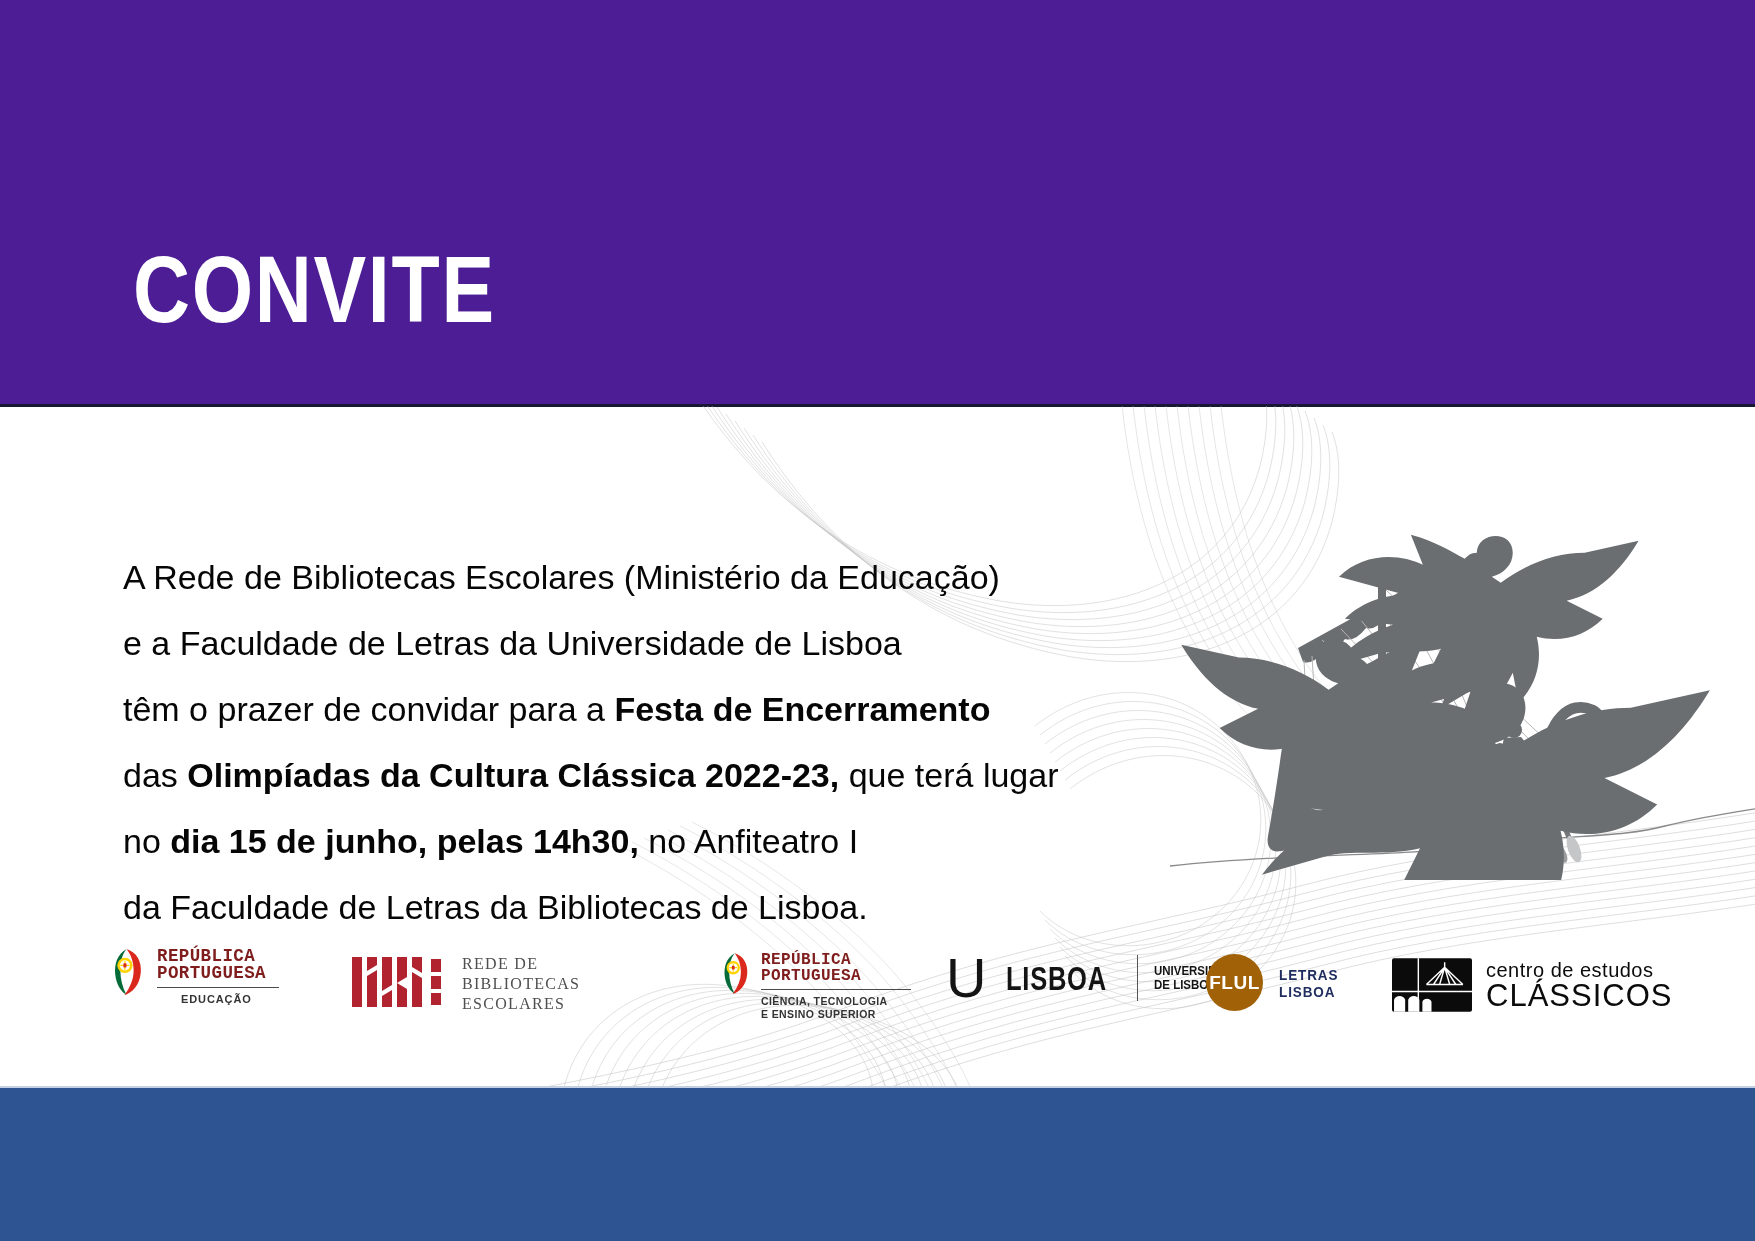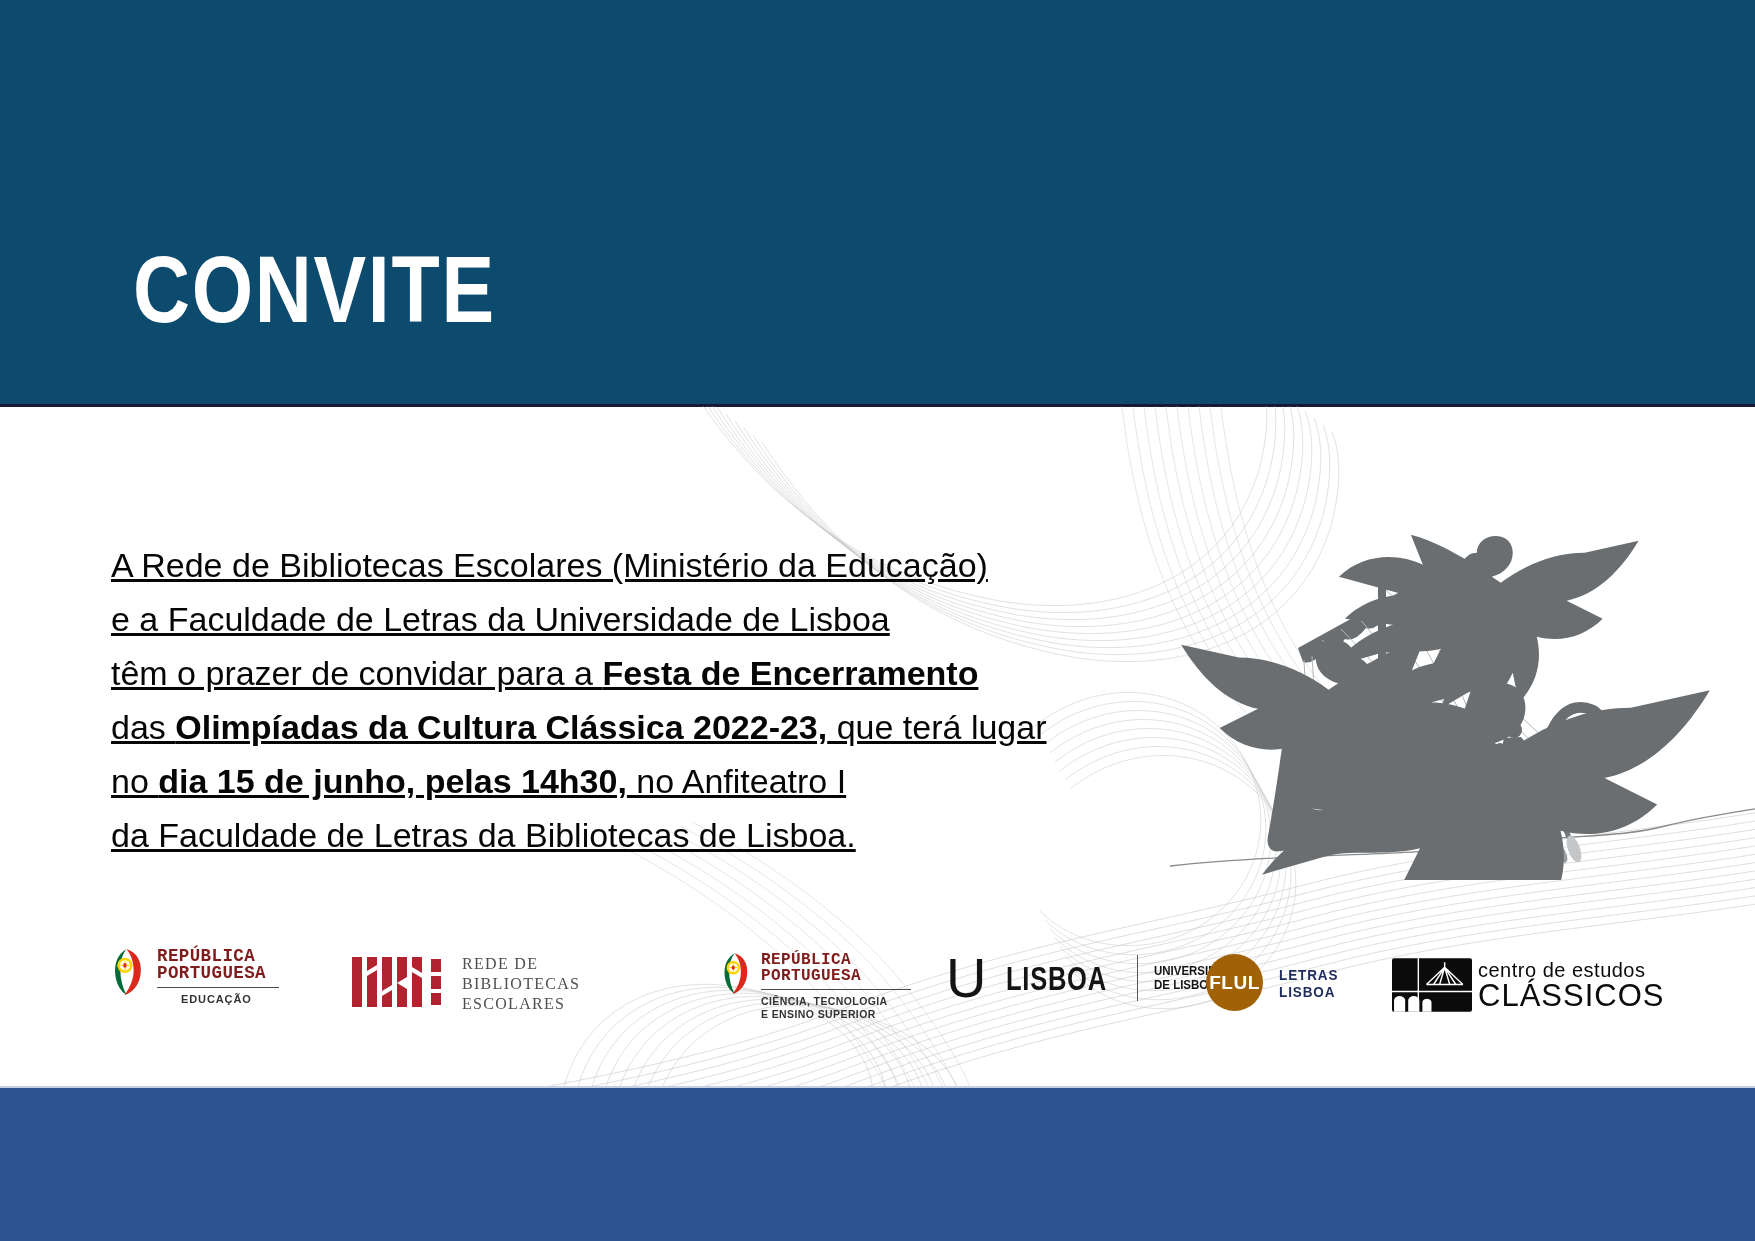--- a/index.html
+++ b/index.html
@@ -1,19 +1,19 @@
 <!DOCTYPE html>
 <html><head>
 <meta charset="utf-8">
 <style>
   html,body{margin:0;padding:0;background:#e8e8e8;}
   .page{position:relative;width:1755px;height:1241px;background:#ffffff;overflow:hidden;
         font-family:"Liberation Sans",sans-serif;}
   
-  .band-top{position:absolute;left:0;top:0;width:100%;height:404px;background:#0c4a6e;
+  .band-top{position:absolute;left:0;top:0;width:100%;height:404px;background:#4c1d95;
             border-bottom:3px solid #171736;}
   .band-bottom{position:absolute;left:0;top:1086px;width:100%;height:155px;background:#2F5492;
             border-top:2px solid #c3d0e4;}
   .page-title{position:absolute;left:133px;top:243px;margin:0;color:#ffffff;
             font-size:94px;font-weight:900;letter-spacing:2px;line-height:1;
             transform:scaleX(0.84);transform-origin:left center;}
   
   #mesh{position:absolute;left:0;top:406px;width:1755px;height:680px;z-index:1;}
   #mesh path{stroke:#c3c3c3;fill:none;stroke-width:1;}
   #ship{position:absolute;left:1140px;top:450px;width:620px;height:430px;z-index:2;}
@@ -21,21 +21,21 @@
   .rig{stroke:#b5b5b5;stroke-width:1;fill:none;}
   .rig2{stroke:#cfcfcf;stroke-width:1.5;fill:none;}
   .waterline{stroke:#8a8a8a;stroke-width:1.3;fill:none;}
   .sailgrid{stroke:#ececec;stroke-width:1;fill:none;}
   .oar{stroke:#74787a;stroke-width:4.5;fill:none;stroke-linecap:round;}
   .blade{fill:#c4c6c7;}
   .eye-l{stroke:#dedede;stroke-width:1.6;fill:none;}
   
   .invite-text{position:absolute;left:107px;top:536px;z-index:3;color:#060606;
             font-size:34px;line-height:50px;}
-  .invite-text p{margin:4px;text-decoration:underline;}
+  .invite-text p{margin:16px;}
   .invite-text b{font-weight:700;}
   
   .logos{position:absolute;left:0;top:940px;width:1755px;height:90px;z-index:4;}
   .logo{position:absolute;display:flex;align-items:flex-start;}
   
   .gov-name{font-family:Liberation Mono, monospace;font-weight:600;color:#7f1d1d;
             font-size:17.5px;line-height:17px;letter-spacing:0.4px;}
   .gov-rule{border-top:1.5px solid #4a4a4a;margin:5px 0 5px 0;}
   .gov-dept{font-size:11px;font-weight:700;letter-spacing:0.9px;color:#333;margin-left:24px;}
   .gov-dept2{font-size:10.5px;font-weight:700;letter-spacing:0.4px;color:#333;line-height:12.5px;}
@@ -317,21 +317,21 @@
           <line x1="26" y1="0" x2="26" y2="53"></line>
           <line x1="0" y1="33" x2="79" y2="33"></line>
           <path d="M52,4 v5 M52,9 L34,26 M52,9 L70,26 M34,26 H70 M52,9 L41,26 M52,9 L47,26 M52,9 L57,26 M52,9 L63,26"></path>
         </g>
         <g fill="#ffffff">
           <path d="M2,53 v-12 a6,6 0 0 1 11,0 v12 z"></path>
           <path d="M16,53 v-12 a6,6 0 0 1 11,0 v12 z"></path>
           <path d="M30,53 v-10 a5,5 0 0 1 9,0 v10 z"></path>
         </g>
       </svg>
-      <div style="margin-left:6px;margin-top:2px;">
+      <div style="margin-left:14px;margin-top:2px;">
         <div class="cec-1">centro de estudos</div>
         <div class="cec-2">CLÁSSICOS</div>
       </div>
     </div>
 
   </div>
 
   <footer class="band-bottom"></footer>
 </div>
 

